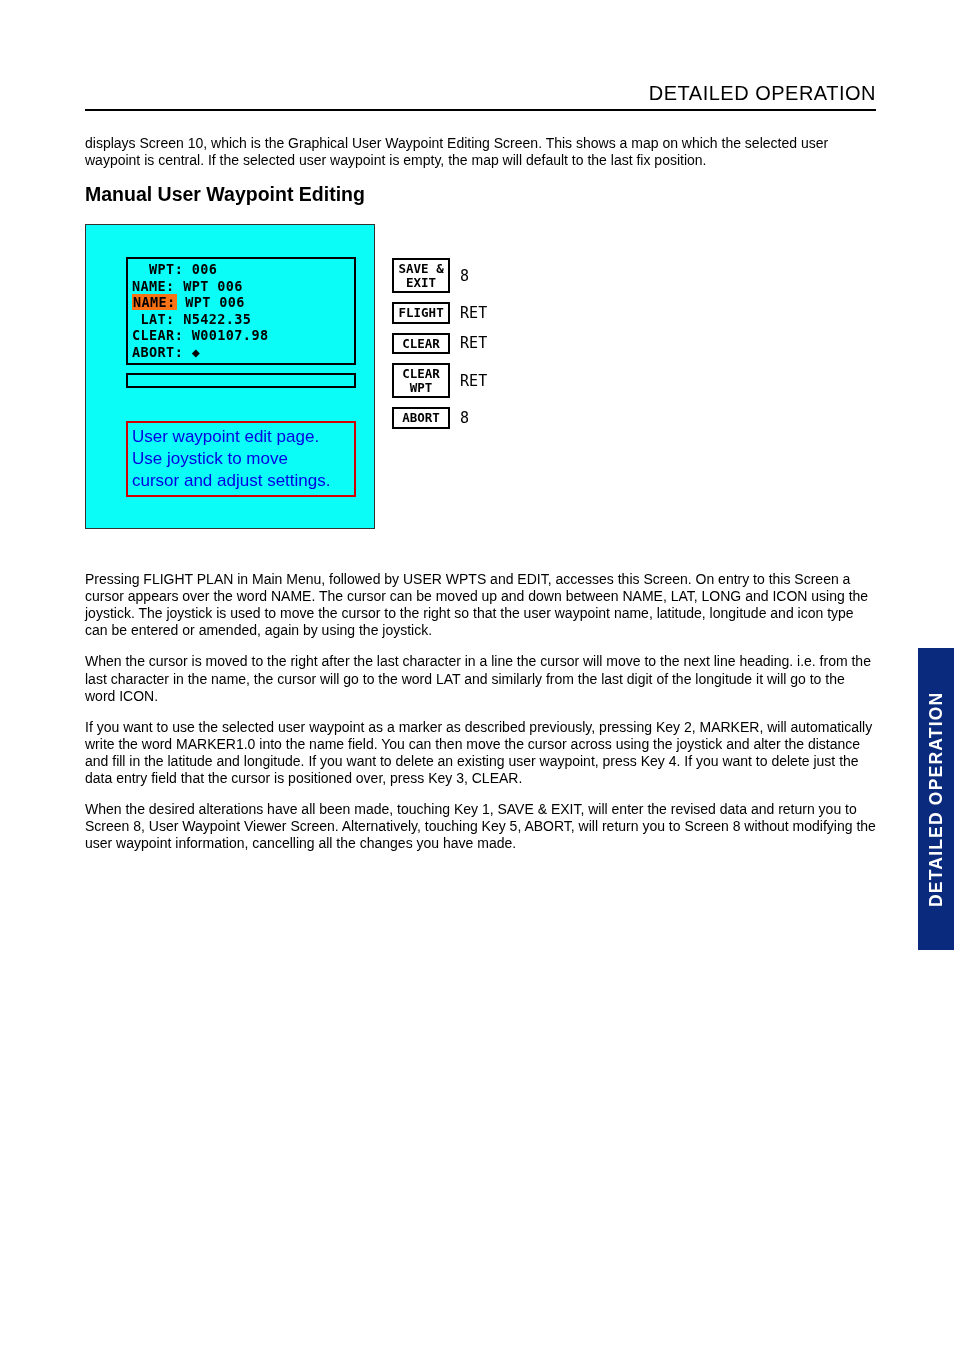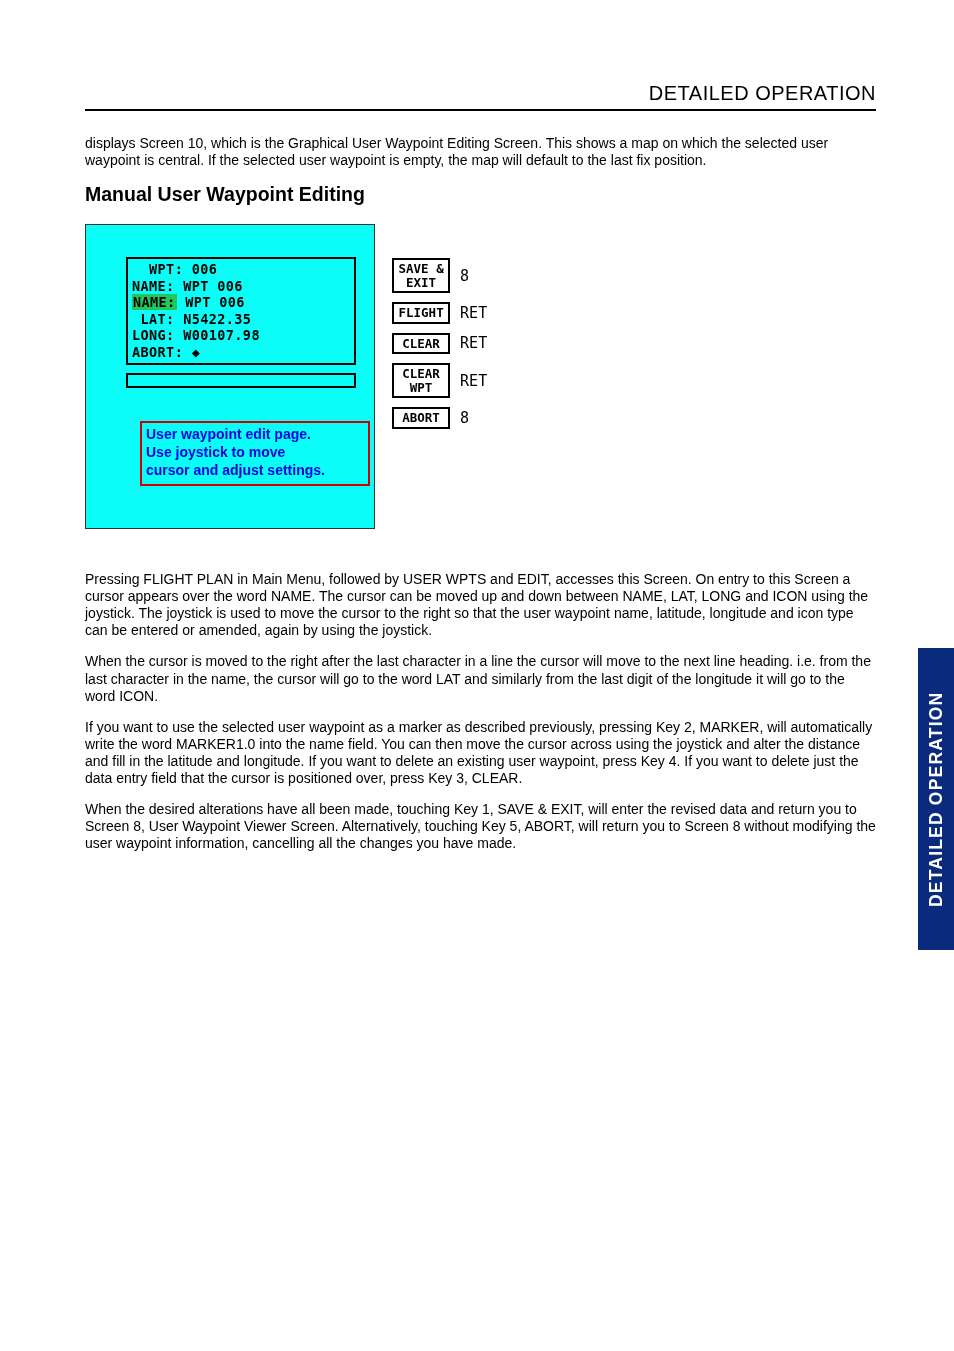--- a/index.html
+++ b/index.html
@@ -63,45 +63,44 @@
     width: 230px;
     border: 2px solid #000;
     padding: 2px 4px 3px 4px;
     font-size: 13.5px;
     font-weight: bold;
     line-height: 1.22;
     letter-spacing: 0.4px;
   }
   .lcd-line { white-space: pre; }
   .hl {
-    background: #22c55e;
+    background: #f97316;
     color: #000;
     padding: 0 1px;
   }
   .lcd-cursor-row {
     position: absolute;
     left: 40px;
     top: 148px;
     width: 230px;
     height: 15px;
     border: 2px solid #000;
   }
   .lcd-box2 {
     position: absolute;
     left: 40px;
     top: 196px;
     width: 230px;
     border: 2px solid #d00000;
     padding: 3px 4px 4px 4px;
     font-family: Arial, Helvetica, sans-serif;
-    font-size: 14px;
-    font-weight: bold;
+    font-size: 17px;
+    font-weight: normal;
     color: #0000e0;
     line-height: 1.28;
-    margin-left: 14px;
   }
   .side-col {
     width: 135px;
     padding: 34px 0 0 10px;
     display: flex;
     flex-direction: column;
     gap: 9px;
     margin-left: 7px;
   }
   .side-row {
@@ -155,21 +154,21 @@
   <h2 class="section-heading">Manual User Waypoint Editing</h2>
 
   <div class="figure-wrap">
     <div class="figure">
       <div class="lcd">
         <div class="lcd-box1">
           <div class="lcd-line">  WPT: 006</div>
           <div class="lcd-line">NAME: WPT 006</div>
           <div class="lcd-line"><span class="hl">NAME:</span><span> WPT 006</span></div>
           <div class="lcd-line"> LAT: N5422.35</div>
-          <div class="lcd-line">LONG: W00107.98</div>
+          <div class="lcd-line">CLEAR: W00107.98</div>
           <div class="lcd-line">ABORT: ◆</div>
         </div>
         <div class="lcd-cursor-row"></div>
         <div class="lcd-box2">
           <div>User waypoint edit page.</div>
           <div>Use joystick to move</div>
           <div>cursor and adjust settings.</div>
         </div>
       </div>
 

